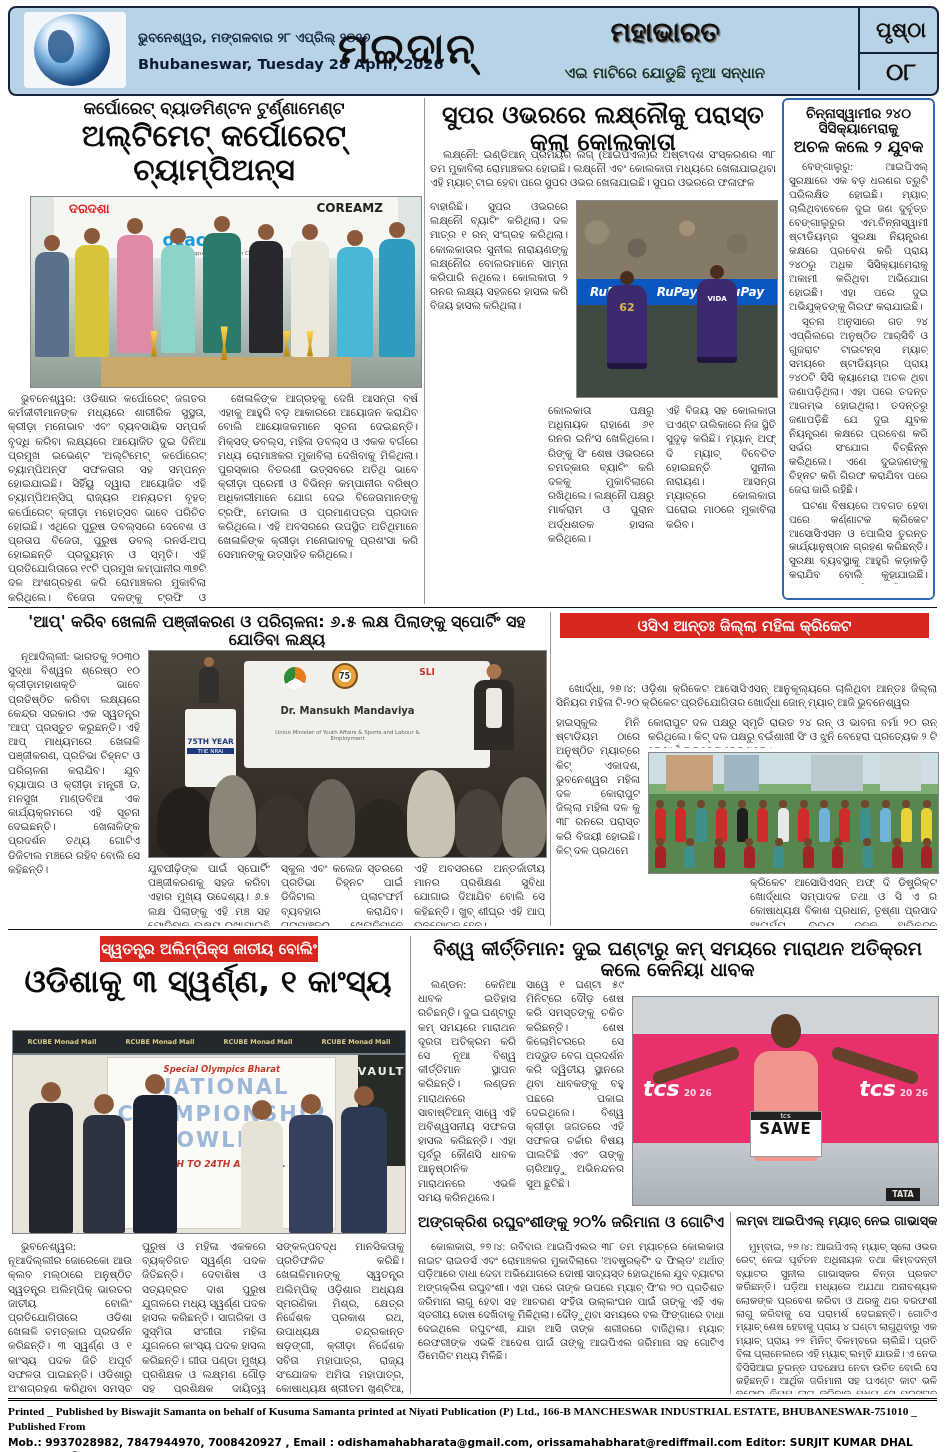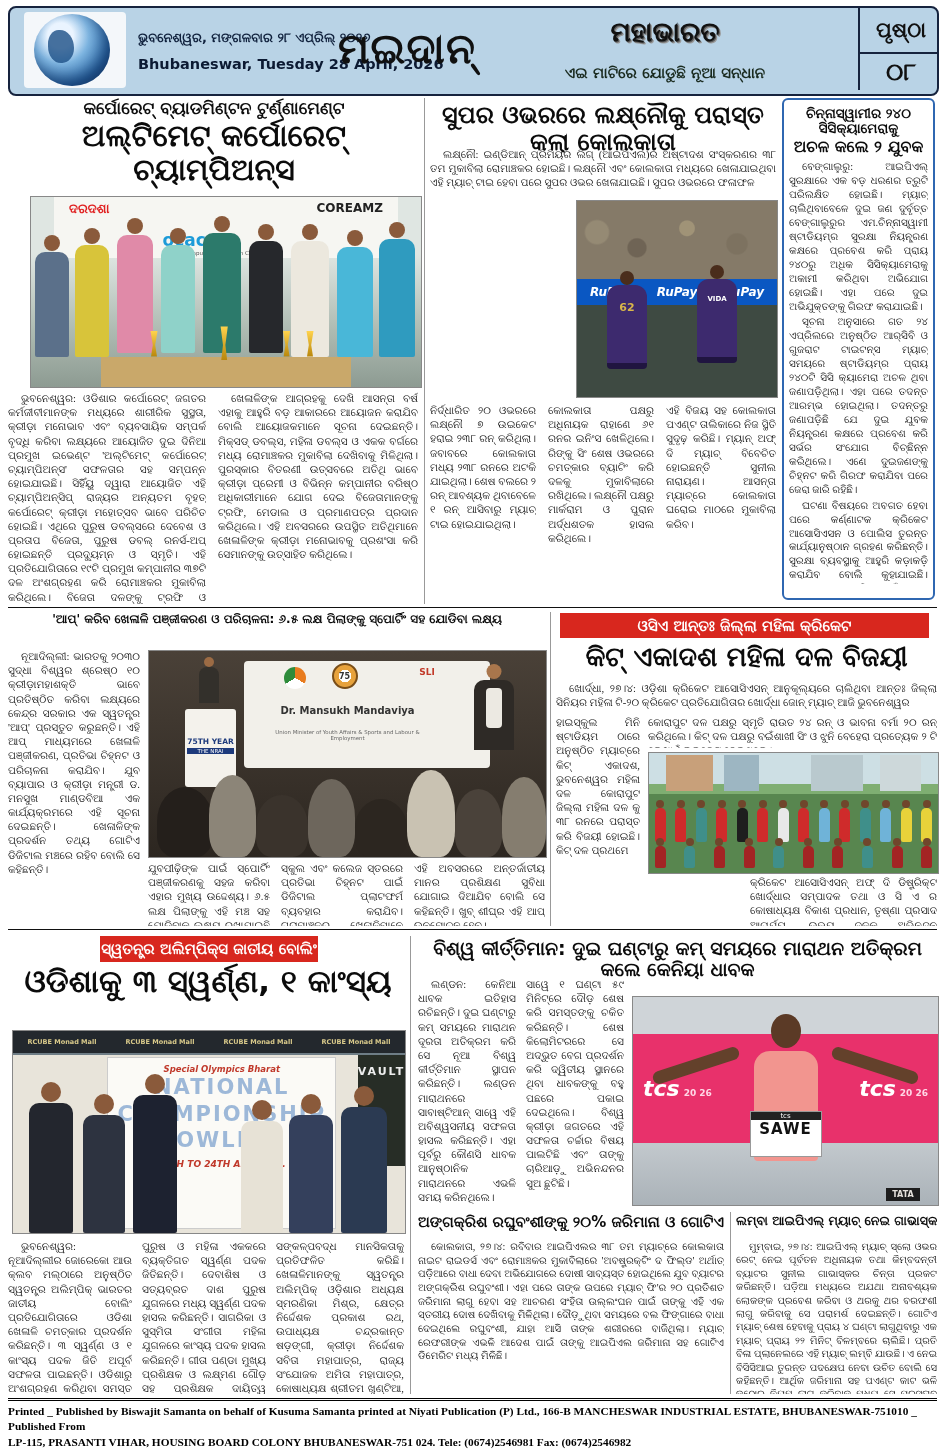--- a/index.html
+++ b/index.html
@@ -177,59 +177,59 @@
   <div class="abs col" style="left:218px;top:392px;width:200px;height:212px;">
       <p>ଖେଳାଳିଙ୍କ ଆଗ୍ରହକୁ ଦେଖି ଆସନ୍ତା ବର୍ଷ ଏହାକୁ ଆହୁରି ବଡ଼ ଆକାରରେ ଆୟୋଜନ କରାଯିବ ବୋଲି ଆୟୋଜକମାନେ ସୂଚନା ଦେଇଛନ୍ତି। ମିକ୍ସଡ୍ ଡବଲ୍ସ, ମହିଳା ଡବଲ୍ସ ଓ ଏକକ ବର୍ଗରେ ମଧ୍ୟ ରୋମାଞ୍ଚକର ମୁକାବିଲା ଦେଖିବାକୁ ମିଳିଥିଲା। ପୁରସ୍କାର ବିତରଣୀ ଉତ୍ସବରେ ଅତିଥି ଭାବେ କ୍ରୀଡ଼ା ପ୍ରେମୀ ଓ ବିଭିନ୍ନ କମ୍ପାନୀର ବରିଷ୍ଠ ଅଧିକାରୀମାନେ ଯୋଗ ଦେଇ ବିଜେତାମାନଙ୍କୁ ଟ୍ରଫି, ମେଡାଲ ଓ ପ୍ରମାଣପତ୍ର ପ୍ରଦାନ କରିଥିଲେ। ଏହି ଅବସରରେ ଉପସ୍ଥିତ ଅତିଥିମାନେ ଖେଳାଳିଙ୍କ କ୍ରୀଡ଼ା ମନୋଭାବକୁ ପ୍ରଶଂସା କରି ସେମାନଙ୍କୁ ଉତ୍ସାହିତ କରିଥିଲେ।</p>
     </div>
 
   <div class="abs vrule" style="left:424px;top:98px;height:506px;border-color:#999;"></div>
 
   <div class="abs headline" style="left:430px;top:102px;width:346px;font-size:24px;text-align:center;">ସୁପର ଓଭରରେ ଲକ୍ଷ୍ନୌକୁ ପରାସ୍ତ କଲା କୋଲକାତା</div>
   <div class="abs col" style="left:430px;top:148px;width:346px;height:50px;">
       <p>ଲକ୍ଷ୍ନୌ: ଇଣ୍ଡିଆନ୍ ପ୍ରିମିୟର ଲିଗ୍ (ଆଇପିଏଲ)ର ଅଷ୍ଟାଦଶ ସଂସ୍କରଣର ୩୮ ତମ ମୁକାବିଲା ରୋମାଞ୍ଚକର ହୋଇଛି। ଲକ୍ଷ୍ନୌ ଏବଂ କୋଲକାତା ମଧ୍ୟରେ ଖେଳାଯାଇଥିବା ଏହି ମ୍ୟାଚ୍ ଟାଇ ହେବା ପରେ ସୁପର ଓଭର ଖେଳାଯାଇଛି। ସୁପର ଓଭରରେ ଫଳାଫଳ</p>
     </div>
+  <div class="abs col" style="left:430px;top:200px;width:138px;height:196px;">
+      <p style="text-indent:0;">ବାହାରିଛି। ସୁପର ଓଭରରେ ଲକ୍ଷ୍ନୌ ବ୍ୟାଟିଂ କରିଥିଲା। ଦଳ ମାତ୍ର ୧ ରନ୍ ସଂଗ୍ରହ କରିଥିଲା। କୋଲକାତାର ସୁନୀଲ ନାରାୟଣଙ୍କୁ ଲକ୍ଷ୍ନୌର ବୋଲରମାନେ ସାମ୍ନା କରିପାରି ନଥିଲେ। କୋଲକାତା ୨ ରନର ଲକ୍ଷ୍ୟ ସହଜରେ ହାସଲ କରି ବିଜୟ ହାସଲ କରିଥିଲା।</p>
+    </div>
   <div class="abs photo ph-kkr" style="left:576px;top:200px;width:200px;height:196px;">
     <div class="crowd"></div>
     <div class="led">
       <span>RuPay</span>
         <span>RuPay</span>
         <span>RuPay</span>
     </div>
     <div class="player" style="left:30px;top:84px;">
       <span style="position:absolute;left:50%;transform:translateX(-50%);top:-14px;width:14px;height:14px;border-radius:50%;background:#4a2d1c;"></span>
       <span class="num">62</span>
     </div>
     <div class="player" style="left:120px;top:78px;">
       <span style="position:absolute;left:50%;transform:translateX(-50%);top:-14px;width:14px;height:14px;border-radius:50%;background:#4a2d1c;"></span>
       <span class="num" style="font-size:7px;color:#fff;">VIDA</span>
     </div>
   </div>
-  <div class="abs col" style="left:430px;top:404px;width:106px;height:198px;">
-      <p style="text-indent:0;">ନିର୍ଦ୍ଧାରିତ ୨୦ ଓଭରରେ ଲକ୍ଷ୍ନୌ ୭ ଉଇକେଟ ହରାଇ ୨୩୮ ରନ୍ କରିଥିଲା। ଜବାବରେ କୋଲକାତା ମଧ୍ୟ ୨୩୮ ରନରେ ଅଟକି ଯାଇଥିଲା। ଶେଷ ବଲରେ ୨ ରନ୍ ଆବଶ୍ୟକ ଥିବାବେଳେ ୧ ରନ୍ ଆସିବାରୁ ମ୍ୟାଚ୍ ଟାଇ ହୋଇଯାଇଥିଲା।</p>
-    </div>
   <div class="abs col" style="left:548px;top:404px;width:106px;height:198px;">
       <p style="text-indent:0;">କୋଲକାତା ପକ୍ଷରୁ ଅଧିନାୟକ ରାହାଣେ ୬୧ ରନର ଇନିଂସ ଖେଳିଥିଲେ। ରିଙ୍କୁ ସିଂ ଶେଷ ଓଭରରେ ଚମତ୍କାର ବ୍ୟାଟିଂ କରି ଦଳକୁ ମୁକାବିଲାରେ ରଖିଥିଲେ। ଲକ୍ଷ୍ନୌ ପକ୍ଷରୁ ମାର୍କରାମ ଓ ପୁରାନ ଅର୍ଦ୍ଧଶତକ ହାସଲ କରିଥିଲେ।</p>
     </div>
   <div class="abs col" style="left:666px;top:404px;width:110px;height:198px;">
       <p style="text-indent:0;">ଏହି ବିଜୟ ସହ କୋଲକାତା ପଏଣ୍ଟ ତାଲିକାରେ ନିଜ ସ୍ଥିତି ସୁଦୃଢ଼ କରିଛି। ମ୍ୟାନ୍ ଅଫ୍ ଦି ମ୍ୟାଚ୍ ବିବେଚିତ ହୋଇଛନ୍ତି ସୁନୀଲ ନାରାୟଣ। ଆସନ୍ତା ମ୍ୟାଚ୍‌ରେ କୋଲକାତା ଘରୋଇ ମାଠରେ ମୁକାବିଲା କରିବ।</p>
     </div>
 
   <div class="abs" style="left:782px;top:98px;width:153px;height:502px;border:2px solid #2f67b1;border-radius:6px;padding:6px 5px;box-sizing:border-box;">
     <div class="headline" style="font-size:13.5px;text-align:center;">ଚିନ୍ନାସ୍ୱାମୀର ୨୪୦ ସିସିକ୍ୟାମେରାକୁ</div>
     <div class="headline" style="font-size:16px;text-align:center;margin:2px 0 4px 0;">ଅଚଳ କଲେ ୨ ଯୁବକ</div>
     <div class="col" style="position:static;height:424px;font-size:10.4px;">
       <p>ବେଙ୍ଗାଲୁରୁ: ଆଇପିଏଲ୍ ସୁରକ୍ଷାରେ ଏକ ବଡ଼ ଧରଣର ତ୍ରୁଟି ପରିଲକ୍ଷିତ ହୋଇଛି। ମ୍ୟାଚ୍ ଚାଲିଥିବାବେଳେ ଦୁଇ ଜଣ ଦୁର୍ବୃତ୍ତ ବେଙ୍ଗାଲୁରୁର ଏମ.ଚିନ୍ନାସ୍ୱାମୀ ଷ୍ଟାଡିୟମ୍‌ର ସୁରକ୍ଷା ନିୟନ୍ତ୍ରଣ କକ୍ଷରେ ପ୍ରବେଶ କରି ପ୍ରାୟ ୨୪୦ରୁ ଅଧିକ ସିସିକ୍ୟାମେରାକୁ ଅକାମୀ କରିଥିବା ଅଭିଯୋଗ ହୋଇଛି। ଏହା ପରେ ଦୁଇ ଅଭିଯୁକ୍ତଙ୍କୁ ଗିରଫ କରାଯାଇଛି।</p>
         <p>ସୂଚନା ଅନୁସାରେ ଗତ ୨୪ ଏପ୍ରିଲରେ ଅନୁଷ୍ଠିତ ଆର୍‌ସିବି ଓ ଗୁଜରାଟ ଟାଇଟନ୍ସ ମ୍ୟାଚ୍ ସମୟରେ ଷ୍ଟାଡିୟମ୍‌ର ପ୍ରାୟ ୨୪୦ଟି ସିସି କ୍ୟାମେରା ଅଚଳ ଥିବା ଜଣାପଡ଼ିଥିଲା। ଏହା ପରେ ତଦନ୍ତ ଆରମ୍ଭ ହୋଇଥିଲା। ତଦନ୍ତରୁ ଜଣାପଡ଼ିଛି ଯେ ଦୁଇ ଯୁବକ ନିୟନ୍ତ୍ରଣ କକ୍ଷରେ ପ୍ରବେଶ କରି ସର୍ଭର ସଂଯୋଗ ବିଚ୍ଛିନ୍ନ କରିଥିଲେ। ଏଣେ ଦୁଇଜଣଙ୍କୁ ଚିହ୍ନଟ କରି ଗିରଫ କରାଯିବା ପରେ ଜେରା ଜାରି ରହିଛି।</p>
         <p>ଘଟଣା ବିଷୟରେ ଅବଗତ ହେବା ପରେ କର୍ଣ୍ଣାଟକ କ୍ରିକେଟ ଆସୋସିଏସନ ଓ ପୋଲିସ ତୁରନ୍ତ କାର୍ଯ୍ୟାନୁଷ୍ଠାନ ଗ୍ରହଣ କରିଛନ୍ତି। ସୁରକ୍ଷା ବ୍ୟବସ୍ଥାକୁ ଆହୁରି କଡ଼ାକଡ଼ି କରାଯିବ ବୋଲି କୁହାଯାଇଛି। ଆଗାମୀ ମ୍ୟାଚଗୁଡ଼ିକ ପାଇଁ ପ୍ରାୟ ୧୦ ଗୁଣ ଅଧିକ ସୁରକ୍ଷା କର୍ମୀ ନିୟୋଜିତ ହେବେ ବୋଲି ସୂଚନା ମିଳିଛି।</p>
     </div>
   </div>
 
   <div class="abs hrule" style="left:8px;top:607px;width:929px;"></div>
 
-  <div class="abs headline" style="left:8px;top:613px;width:538px;font-size:12px;text-align:center;">'ଆପ୍' କରିବ ଖେଳାଳି ପଞ୍ଜୀକରଣ ଓ ପରିଚାଳନା: ୬.୫ ଲକ୍ଷ ପିଲାଙ୍କୁ ସ୍ପୋର୍ଟିଂ ସହ ଯୋଡିବା ଲକ୍ଷ୍ୟ</div>
+  <div class="abs headline" style="left:8px;top:613px;width:538px;font-size:16px;text-align:center;">'ଆପ୍' କରିବ ଖେଳାଳି ପଞ୍ଜୀକରଣ ଓ ପରିଚାଳନା: ୬.୫ ଲକ୍ଷ ପିଲାଙ୍କୁ ସ୍ପୋର୍ଟିଂ ସହ ଯୋଡିବା ଲକ୍ଷ୍ୟ</div>
   <div class="abs col" style="left:8px;top:650px;width:132px;height:276px;">
       <p>ନୂଆଦିଲ୍ଲୀ: ଭାରତକୁ ୨୦୩୦ ସୁଦ୍ଧା ବିଶ୍ୱର ଶ୍ରେଷ୍ଠ ୧୦ କ୍ରୀଡ଼ାମହାଶକ୍ତି ଭାବେ ପ୍ରତିଷ୍ଠିତ କରିବା ଲକ୍ଷ୍ୟରେ କେନ୍ଦ୍ର ସରକାର ଏକ ସ୍ୱତନ୍ତ୍ର 'ଆପ୍' ପ୍ରସ୍ତୁତ କରୁଛନ୍ତି। ଏହି ଆପ୍ ମାଧ୍ୟମରେ ଖେଳାଳି ପଞ୍ଜୀକରଣ, ପ୍ରତିଭା ଚିହ୍ନଟ ଓ ପରିଚାଳନା କରାଯିବ। ଯୁବ ବ୍ୟାପାର ଓ କ୍ରୀଡ଼ା ମନ୍ତ୍ରୀ ଡ. ମନସୁଖ ମାଣ୍ଡବିଆ ଏକ କାର୍ଯ୍ୟକ୍ରମରେ ଏହି ସୂଚନା ଦେଇଛନ୍ତି। ଖେଳାଳିଙ୍କ ପ୍ରଦର୍ଶନ ତଥ୍ୟ ଗୋଟିଏ ଡିଜିଟାଲ ମଞ୍ଚରେ ରହିବ ବୋଲି ସେ କହିଛନ୍ତି।</p>
     </div>
   <div class="abs photo ph-conf" style="left:148px;top:650px;width:397px;height:206px;">
     <div class="screen"></div>
     <div class="scr-logo" style="left:34%;top:8%;"></div>
     <div class="scr-75" style="left:46%;">75</div>
     <div class="scr-sli">SLI</div>
     <div class="scr-name" style="left:30%;top:26%;width:40%;">Dr. Mansukh Mandaviya</div>
     <div class="scr-sub" style="left:30%;top:38%;width:40%;">Union Minister of Youth Affairs &amp; Sports and Labour &amp; Employment</div>
@@ -254,21 +254,20 @@
   <div class="abs col" style="left:281px;top:862px;width:122px;height:64px;">
       <p style="text-indent:0;">ସ୍କୁଲ ଏବଂ କଲେଜ ସ୍ତରରେ ପ୍ରତିଭା ଚିହ୍ନଟ ପାଇଁ ଡିଜିଟାଲ ପ୍ଲାଟଫର୍ମ ବ୍ୟବହାର କରାଯିବ। ଗ୍ରାମାଞ୍ଚଳର ଖେଳାଳିମାନେ ମଧ୍ୟ ଏଥିରୁ ଉପକୃତ ହେବେ।</p>
     </div>
   <div class="abs col" style="left:414px;top:862px;width:131px;height:64px;">
       <p style="text-indent:0;">ଏହି ଅବସରରେ ଅନ୍ତର୍ଜାତୀୟ ମାନର ପ୍ରଶିକ୍ଷଣ ସୁବିଧା ଯୋଗାଇ ଦିଆଯିବ ବୋଲି ସେ କହିଛନ୍ତି। ଖୁବ୍ ଶୀଘ୍ର ଏହି ଆପ୍ ଉନ୍ମୋଚନ ହେବ।</p>
     </div>
 
   <div class="abs vrule" style="left:550px;top:612px;height:314px;border-color:#999;"></div>
 
   <div class="abs redbar" style="left:560px;top:613px;width:369px;height:25px;font-size:15px;">ଓସିଏ ଆନ୍ତଃ ଜିଲ୍ଲା ମହିଳା କ୍ରିକେଟ</div>
-  <div class="abs headline" style="left:556px;top:642px;width:381px;font-size:27px;text-align:center;">କିଟ୍ ଏକାଦଶ ମହିଳା ଦଳ ବିଜୟୀ</div>
   <div class="abs col" style="left:556px;top:682px;width:381px;height:32px;">
       <p>ଖୋର୍ଦ୍ଧା, ୨୭।୪: ଓଡ଼ିଶା କ୍ରିକେଟ ଆସୋସିଏସନ୍ ଆନୁକୂଲ୍ୟରେ ଚାଲିଥିବା ଆନ୍ତଃ ଜିଲ୍ଲା ସିନିୟର ମହିଳା ଟି-୨୦ କ୍ରିକେଟ ପ୍ରତିଯୋଗିତାର ଖୋର୍ଦ୍ଧା ଜୋନ୍ ମ୍ୟାଚ୍ ଆଜି ଭୁବନେଶ୍ୱର</p>
     </div>
   <div class="abs col" style="left:556px;top:716px;width:84px;height:210px;">
       <p style="text-indent:0;">ହାଇସ୍କୁଲ ମିନି ଷ୍ଟାଡିୟମ ଠାରେ ଅନୁଷ୍ଠିତ ମ୍ୟାଚ୍‌ରେ କିଟ୍ ଏକାଦଶ, ଭୁବନେଶ୍ୱର ମହିଳା ଦଳ କୋରାପୁଟ ଜିଲ୍ଲା ମହିଳା ଦଳ କୁ ୩୮ ରନରେ ପରାସ୍ତ କରି ବିଜୟୀ ହୋଇଛି। କିଟ୍ ଦଳ ପ୍ରଥମେ</p>
     </div>
   <div class="abs col" style="left:648px;top:716px;width:289px;height:32px;">
       <p style="text-indent:0;">କୋରାପୁଟ ଦଳ ପକ୍ଷରୁ ସ୍ମୃତି ରାଉତ ୨୪ ରନ୍ ଓ ଭାବନା ବର୍ମା ୨୦ ରନ୍ କରିଥିଲେ। କିଟ୍ ଦଳ ପକ୍ଷରୁ ବଇଁଶାଖୀ ସିଂ ଓ ଝୁନି ବେହେରା ପ୍ରତ୍ୟେକ ୨ ଟି ଲେଖାଏଁ ଉଇକେଟ ନେଇଥିଲେ।</p>
     </div>
   <div class="abs photo ph-team" style="left:648px;top:752px;width:289px;height:120px;">
@@ -391,17 +390,16 @@
 
   <div class="abs vrule" style="left:730px;top:1212px;height:182px;border-color:#999;"></div>
 
   <div class="abs headline" style="left:736px;top:1214px;width:201px;font-size:12.6px;white-space:nowrap;overflow:hidden;">ଲମ୍ବା ଆଇପିଏଲ୍ ମ୍ୟାଚ୍ ନେଇ ଗାଭାସ୍କରଙ୍କ ଚିନ୍ତା</div>
   <div class="abs col" style="left:736px;top:1240px;width:201px;height:154px;font-size:10px;">
       <p>ମୁମ୍ବାଇ, ୨୭।୪: ଆଇପିଏଲ୍ ମ୍ୟାଚ୍ ସ୍ଲୋ ଓଭର ରେଟ୍ ନେଇ ପୂର୍ବତନ ଅଧିନାୟକ ତଥା କିମ୍ବଦନ୍ତୀ ବ୍ୟାଟର ସୁନୀଲ ଗାଭାସ୍କର ଚିନ୍ତା ପ୍ରକଟ କରିଛନ୍ତି। ପଡ଼ିଆ ମଧ୍ୟରେ ଅଯଥା ଅନାବଶ୍ୟକ ଲୋକଙ୍କ ପ୍ରବେଶ କରିବା ଓ ଥରକୁ ଥର ବରଫଶୀ ଲାଗୁ କରିବାକୁ ସେ ପରାମର୍ଶ ଦେଇଛନ୍ତି। ଗୋଟିଏ ମ୍ୟାଚ୍ ଶେଷ ହେବାକୁ ପ୍ରାୟ ୪ ଘଣ୍ଟା ଲାଗୁଥିବାରୁ ଏକ ମ୍ୟାଚ୍ ପ୍ରାୟ ୨୨ ମିନିଟ୍ ବିଳମ୍ବରେ ଚାଲିଛି। ପ୍ରତି ବିଳା ପ୍ଲାନେଲରେ ଏହି ମ୍ୟାଚ୍ ଲମ୍ବି ଯାଉଛି। ଏ ନେଇ ବିସିସିଆଇ ତୁରନ୍ତ ପଦକ୍ଷେପ ନେବା ଉଚିତ ବୋଲି ସେ କହିଛନ୍ତି। ଆର୍ଥିକ ଜରିମାନା ସହ ପଏଣ୍ଟ କାଟ ଭଳି କଠୋର ନିୟମ ଲାଗୁ କରିବାକୁ ମଧ୍ୟ ସେ ପ୍ରସ୍ତାବ ଦେଇଛନ୍ତି।</p>
     </div>
 
   <div class="abs" id="footer">
     <div>Printed _ Published by Biswajit Samanta on behalf of Kusuma Samanta printed at Niyati Publication (P) Ltd., 166-B MANCHESWAR INDUSTRIAL ESTATE, BHUBANESWAR-751010 _ Published From</div>
-    <div>LP-115, PRASANTI VIHAR, HOUSING BOARD COLONY BHUBANESWAR-751 024. Tele: (0674)2546981 Fax: (0674)2546982</div>
     <div style="font-family:'DejaVu Sans',sans-serif;font-size:10.6px;">Mob.: 9937028982, 7847944970, 7008420927 , Email : odishamahabharata@gmail.com, orissamahabharat@rediffmail.com Editor: SURJIT KUMAR DHAL ସମ୍ପାଦକ: ସୁରଜିତ୍ କୁମାର ଧଳ</div>
   </div>
 
 </div>
 
 </body></html>

